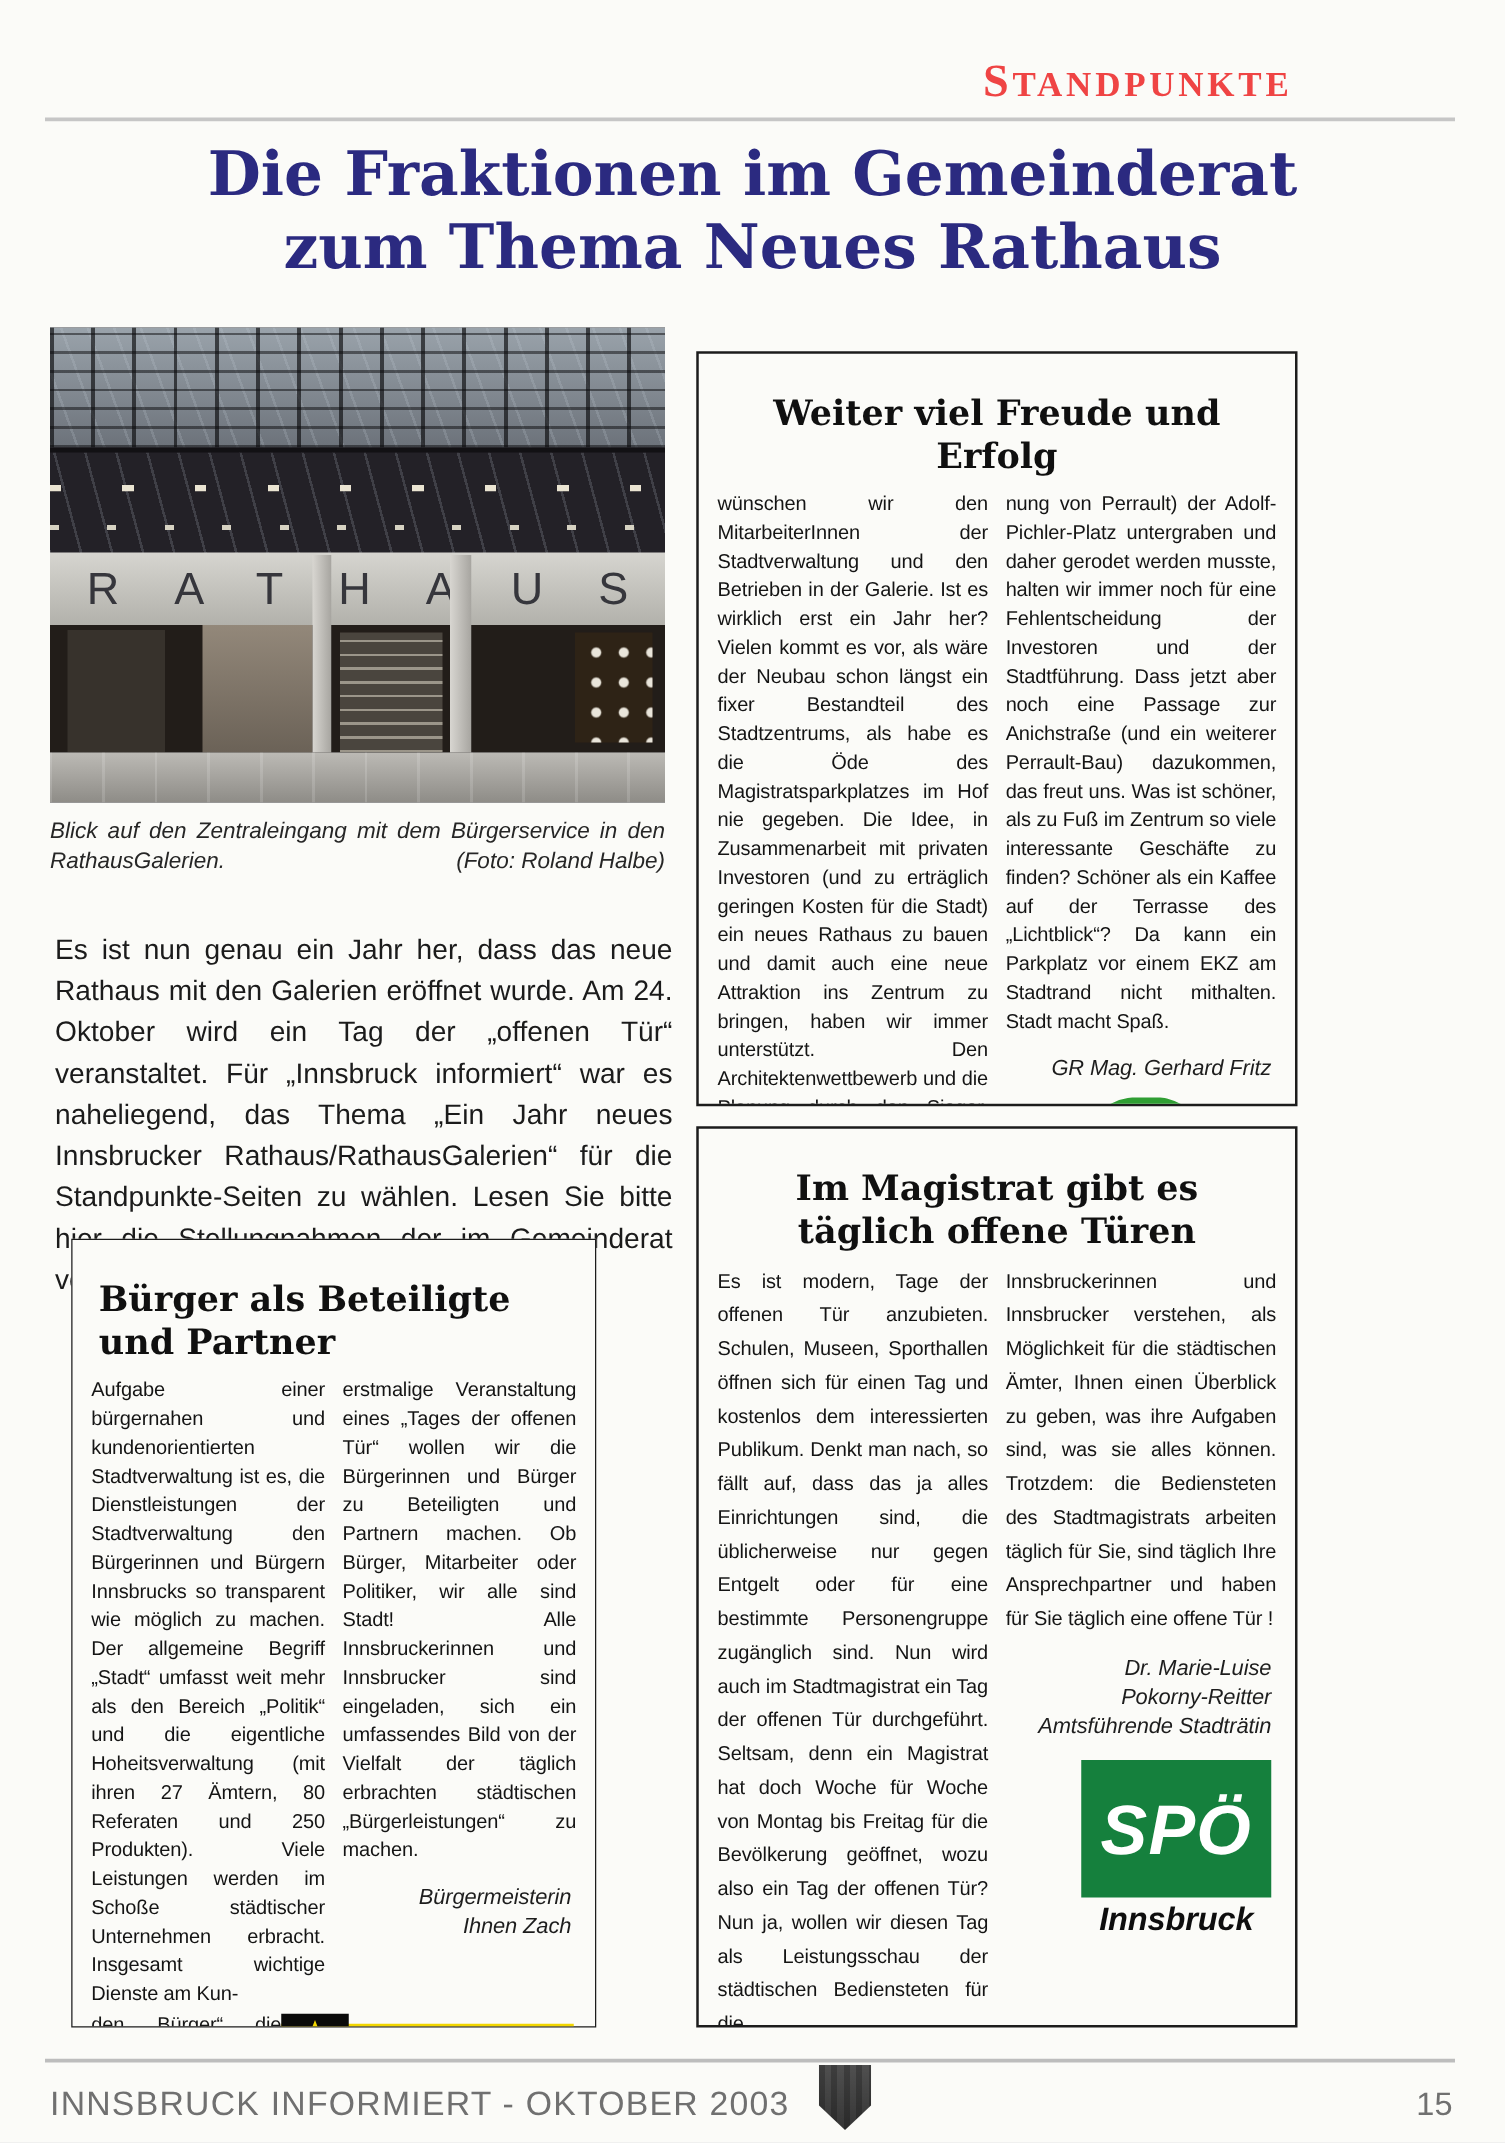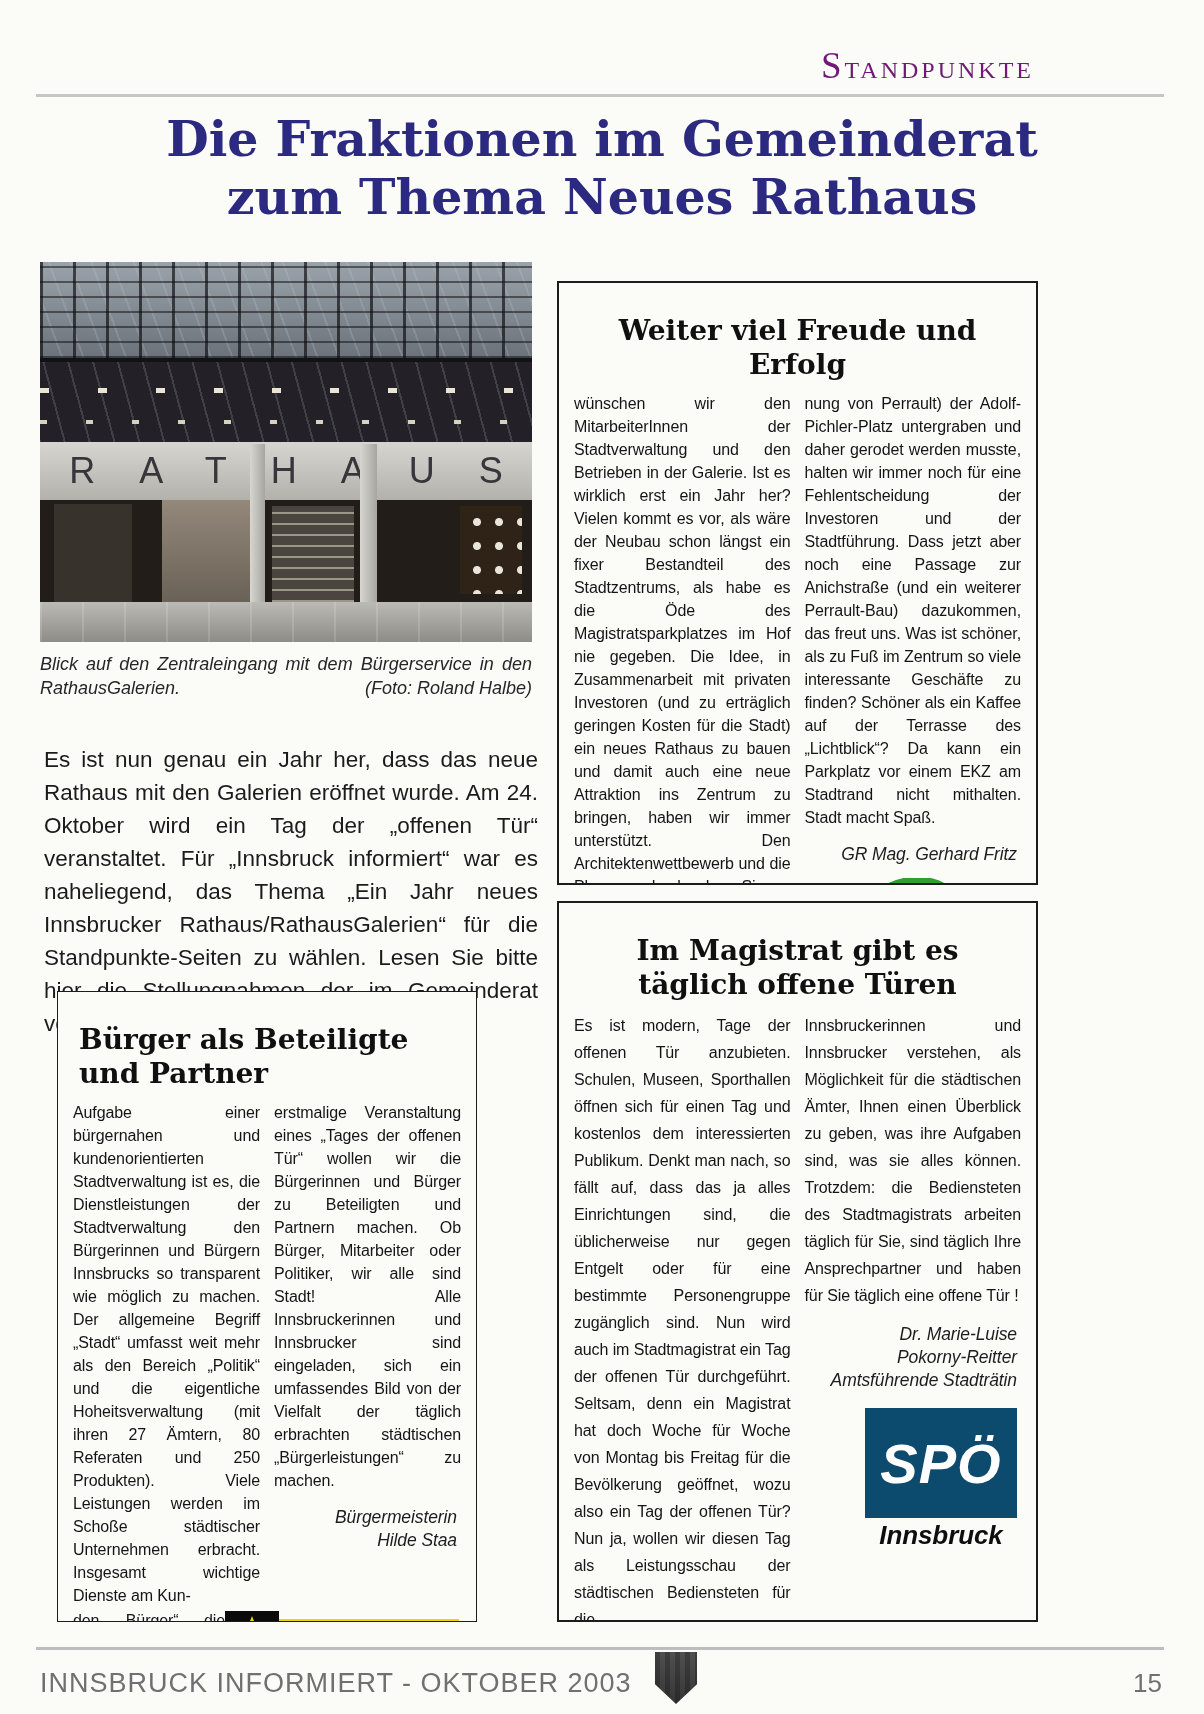--- a/index.html
+++ b/index.html
@@ -1,21 +1,21 @@
 <!DOCTYPE html>
 <html><head>
 <meta charset="utf-8">
 <style>
   html,body{margin:0;padding:0;background:#e8e8e8;}
   .page{position:relative;width:1204px;height:1714px;background:#fbfbf8;margin:0 auto;
         font-family:"Liberation Sans",sans-serif;color:#161616;overflow:hidden;}
 
   
   .kicker{position:absolute;top:44px;right:170px;font-family:"Liberation Serif",serif;
-          font-size:24px;letter-spacing:3px;color:#701a75;}
+          font-size:28px;letter-spacing:3px;color:#ef4444;font-weight:bold;}
   .kicker::first-letter{font-size:37px;}
   .top-rule{position:absolute;top:94px;left:36px;right:40px;height:3px;background:#c6c6c6;}
   .main-title{position:absolute;top:110px;left:0;right:0;text-align:center;
               font-family:"DejaVu Serif",serif;font-weight:700;font-size:49px;line-height:58px;
               color:#2b2a80;}
 
   
   .photo{position:absolute;left:40px;top:262px;width:492px;height:380px;background:#3a3a3e;overflow:hidden;}
   .ph-roof{position:absolute;top:0;left:0;right:0;height:96px;
     background:
@@ -78,21 +78,21 @@
   .staa-yellow{position:relative;height:92px;background:#f2d600;margin-right:2px;}
   .staa-tower{position:absolute;left:0;top:-8px;bottom:-8px;width:54px;background:#0a0a0a;}
   .staa-tower::after{content:"";position:absolute;left:7px;right:7px;top:5px;bottom:5px;background:#f2d600;
     clip-path:polygon(32% 100%,32% 40%,18% 40%,18% 31%,36% 31%,36% 23%,28% 23%,50% 0%,72% 23%,64% 23%,64% 31%,82% 31%,82% 40%,68% 40%,68% 100%);}
   .staa-text{position:absolute;left:66px;top:14px;right:4px;color:#0f766e;font-weight:bold;}
   .staa-l1{font-size:27px;line-height:31px;}
   .staa-l2{font-size:27px;line-height:33px;letter-spacing:0.5px;}
 
   
   .spoe-logo{margin:16px 4px 0 auto;width:152px;text-align:center;}
-  .spoe-box{height:110px;background:#0c4a6e;color:#fff;font-weight:bold;font-style:italic;
+  .spoe-box{height:110px;background:#15803d;color:#fff;font-weight:bold;font-style:italic;
     font-size:56px;display:flex;align-items:center;justify-content:center;letter-spacing:1px;}
   .spoe-sub{margin-top:4px;font-weight:bold;font-style:italic;font-size:26px;color:#0e0e0e;}
 
   
   .foot-rule{position:absolute;left:36px;right:40px;top:1647px;height:2.5px;background:#bdbdbd;}
   .footer-left{position:absolute;left:40px;top:1668px;font-size:27px;letter-spacing:1px;color:#707070;}
   .page-num{position:absolute;right:42px;top:1668px;font-size:26px;color:#707070;}
   .shield{position:absolute;left:655px;top:1652px;width:42px;height:52px;
     background:repeating-linear-gradient(90deg,#6e6e6e 0 5px,#8d8d8d 5px 10px),linear-gradient(#909090,#606060);
     background-blend-mode:multiply;
@@ -152,21 +152,21 @@
   </div>
 
   <div class="abox" id="box-buerger">
     <h2>Bürger als Beteiligte und Partner</h2>
     <div class="cols">
       <div class="col">Aufgabe einer bürgernahen und kundenorientierten Stadtverwaltung ist es, die Dienstleistungen der Stadtverwaltung den Bürgerinnen und Bürgern Innsbrucks so transparent wie möglich zu machen. Der allgemeine Begriff „Stadt“ umfasst weit mehr als den Bereich „Politik“ und die eigentliche Hoheitsverwaltung (mit ihren 27 Ämtern, 80 Referaten und 250 Produkten). Viele Leistungen werden im Schoße städtischer Unternehmen erbracht. Insgesamt wichtige Dienste am Kun-</div>
       <div class="col">
         <span>erstmalige Veranstaltung eines „Tages der offenen Tür“ wollen wir die Bürgerinnen und Bürger zu Beteiligten und Partnern machen. Ob Bürger, Mitarbeiter oder Politiker, wir alle sind Stadt! Alle Innsbruckerinnen und Innsbrucker sind eingeladen, sich ein umfassendes Bild von der Vielfalt der täglich erbrachten städtischen „Bürgerleistungen“ zu machen.</span>
         <div class="sig">
           <div>Bürgermeisterin</div>
-          <div>Hilde Staa</div>
+          <div>Ihnen Zach</div>
         </div>
       </div>
     </div>
     <div class="b2-bottom">
       <div class="b2-narrow">den „Bürger“, die allzu oft in unserer Gesellschaft als Selbstverständlichkeit hingenommen werden. Durch die</div>
       <div class="staa-ad">
         <div class="staa-yellow">
           <div class="staa-tower"></div>
           <div class="staa-text">
             <div class="staa-l1">Herwig van Staa</div>

